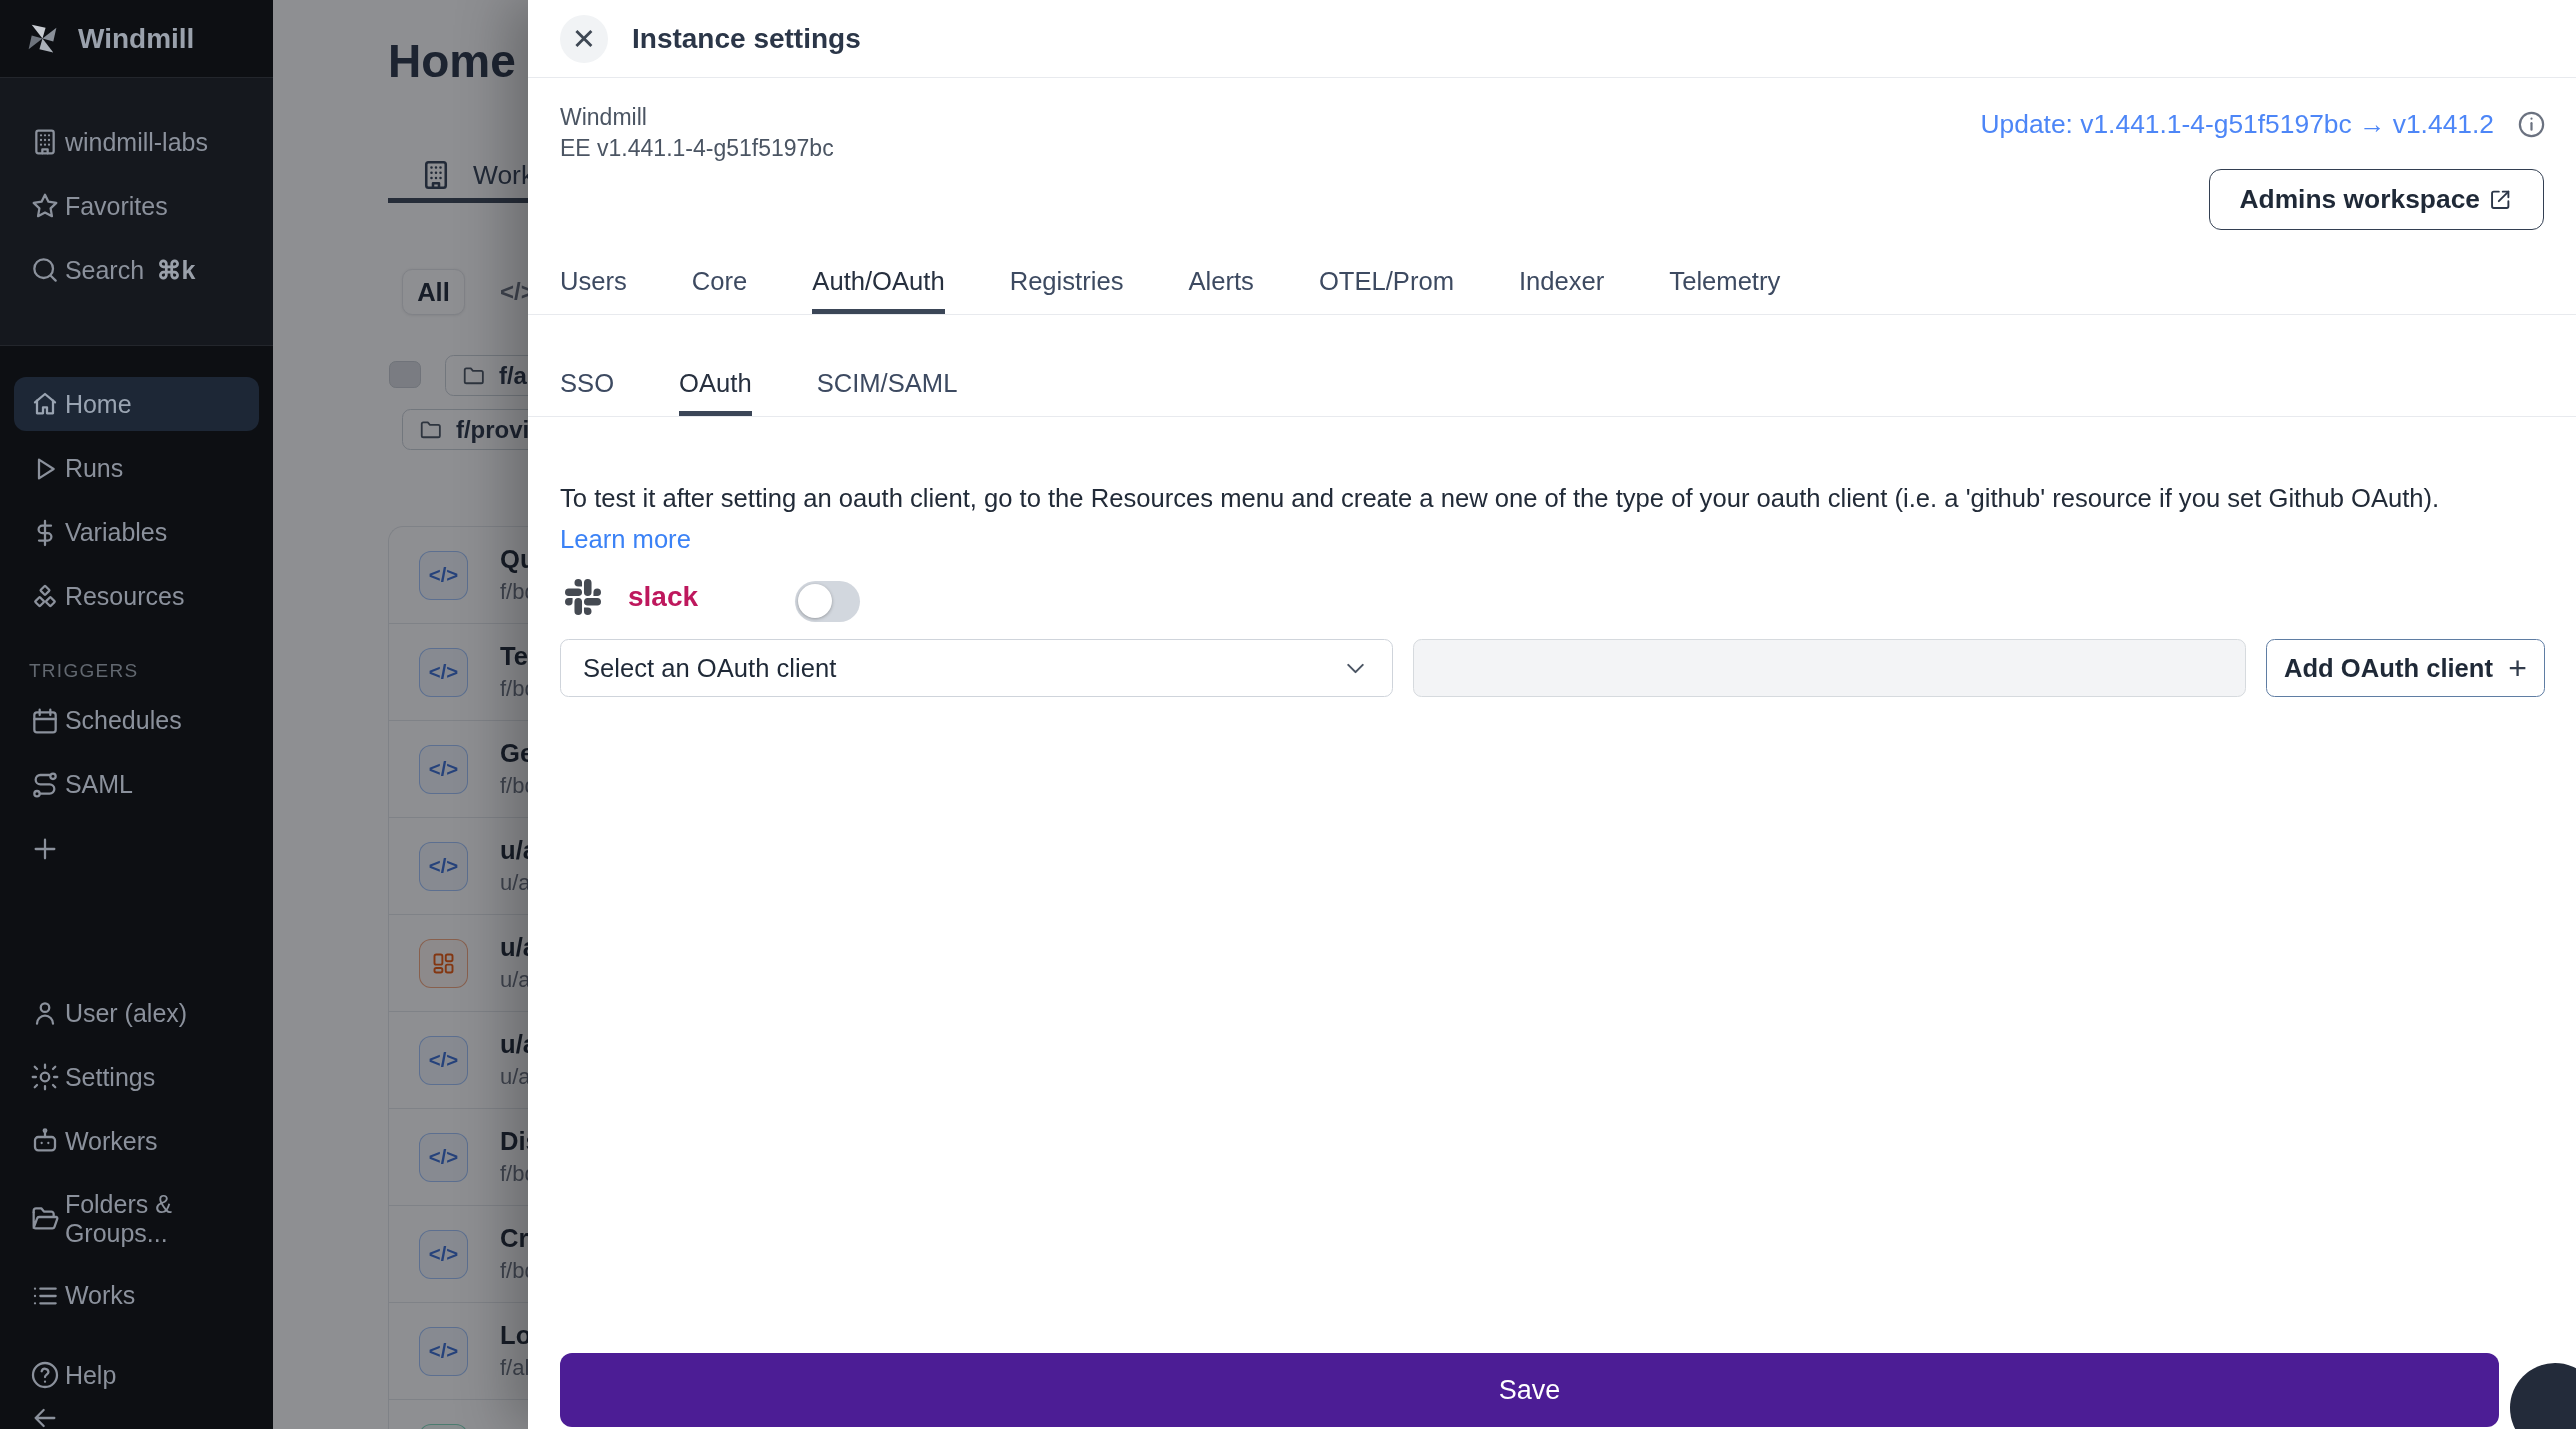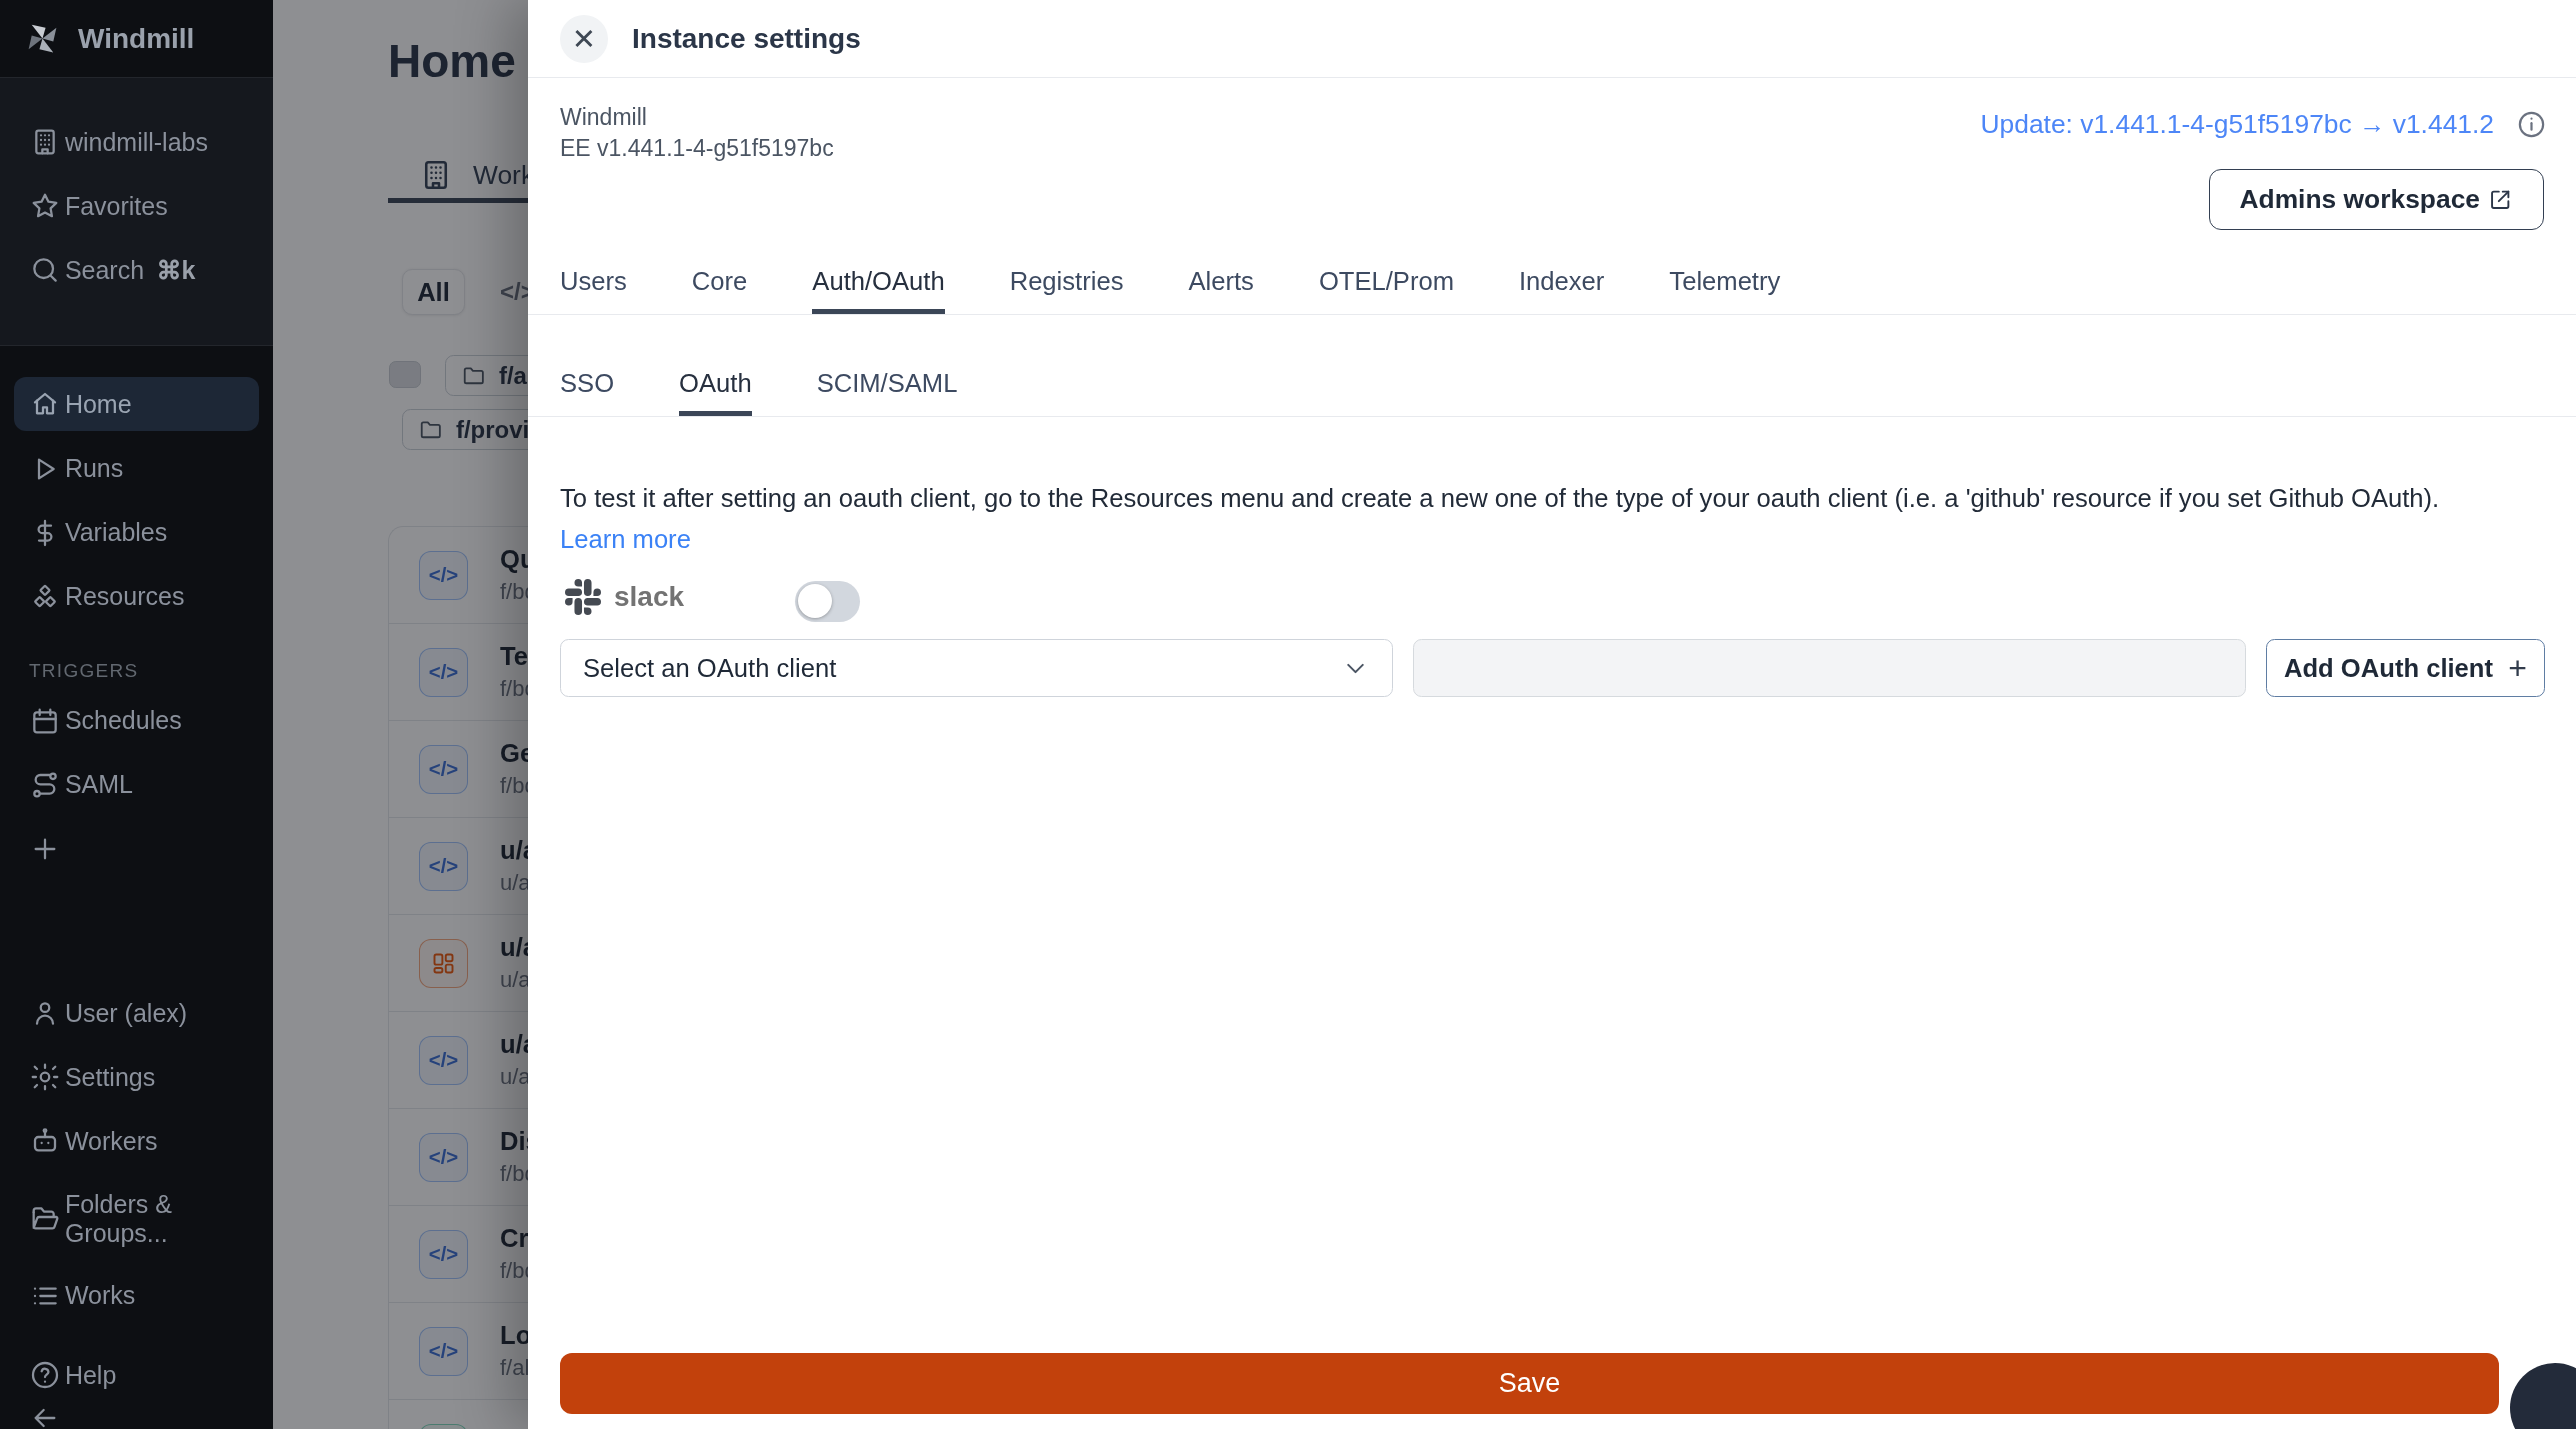--- a/index.html
+++ b/index.html
@@ -63,29 +63,29 @@
   .tabbar.main { top:266px; }
   .tabbar.sub { top:368px; }
   .tab { font-size:25.6px; color:#3d4a61; line-height:31px; padding-bottom:12px; border-bottom:5.1px solid transparent; cursor:pointer; white-space:nowrap; }
   .tab.active { color:#27303f; border-bottom-color:#3b4657; }
   .m-desc { position:absolute; left:32px; width:1976px; font-size:25.6px; color:#222b38; }
   .m-desc.l1 { top:443px; }
   .m-desc.l2 { top:484px; }
   .m-learn { position:absolute; left:32px; top:525px; font-size:25.6px; color:#3b82f6; cursor:pointer; }
   .m-slack { position:absolute; left:37px; top:579px; display:flex; align-items:center; }
   .slack-svg { width:36px; height:36px; fill:#454a52; flex:none; }
-  .m-slack-label { font-size:28px; font-weight:bold; color:#737373; margin-left:13px; }
+  .m-slack-label { font-size:28px; font-weight:bold; color:#be185d; margin-left:27px; }
   .toggle { position:absolute; left:267px; top:581px; width:65px; height:41px; border-radius:20.4px; background:#d2d7de; cursor:pointer; }
   .toggle .knob { position:absolute; left:3.4px; top:3.4px; width:34px; height:34px; border-radius:50%; background:#fff; box-shadow:0 0.9px 3.4px rgba(0,0,0,.3); }
   .m-select { position:absolute; left:32px; top:639px; width:833px; height:58px; border:1.7px solid #cfd4db; border-radius:8.5px; background:#fff; display:flex; align-items:center; justify-content:space-between; padding:0 22px; font-size:25.6px; color:#1f2937; cursor:pointer; }
   .m-select svg.ico { width:29px; height:29px; color:#4b5563; }
   .m-input { position:absolute; left:885px; top:639px; width:833px; height:58px; border:1.7px solid #d6dade; border-radius:8.5px; background:#f3f4f6; font-size:25.6px; padding:0 20.4px; color:#1f2937; }
   .m-addclient { position:absolute; left:1738px; top:639px; width:279px; height:58px; border:1.7px solid #5f7da3; border-radius:8.5px; background:#fff; display:flex; align-items:center; justify-content:center; gap:15.3px; font-size:25.6px; font-weight:bold; color:#1f2937; cursor:pointer; }
   .m-addclient .plus { font-size:32px; font-weight:normal; color:#323c4c; }
-  .m-save { position:absolute; left:32px; top:1353px; width:1939px; height:61px; background:#c2410c; border:none; border-radius:12px; color:#fff; font-size:27px; font-family:"Liberation Sans", sans-serif; cursor:pointer; }
+  .m-save { position:absolute; left:32px; top:1353px; width:1939px; height:74px; background:#4c1d95; border:none; border-radius:12px; color:#fff; font-size:27px; font-family:"Liberation Sans", sans-serif; cursor:pointer; }
   .corner-bubble { position:absolute; right:-24px; bottom:-24px; width:90px; height:90px; border-radius:50%; background:#232b3a; z-index:12; }
 </style>
 </head>
 <body>
 
 <div id="app">
 
   <aside class="sidebar">
     <div class="brand">
       <svg class="ico" style="width:37px;height:37px;stroke:none" viewBox="0 0 24 24">

